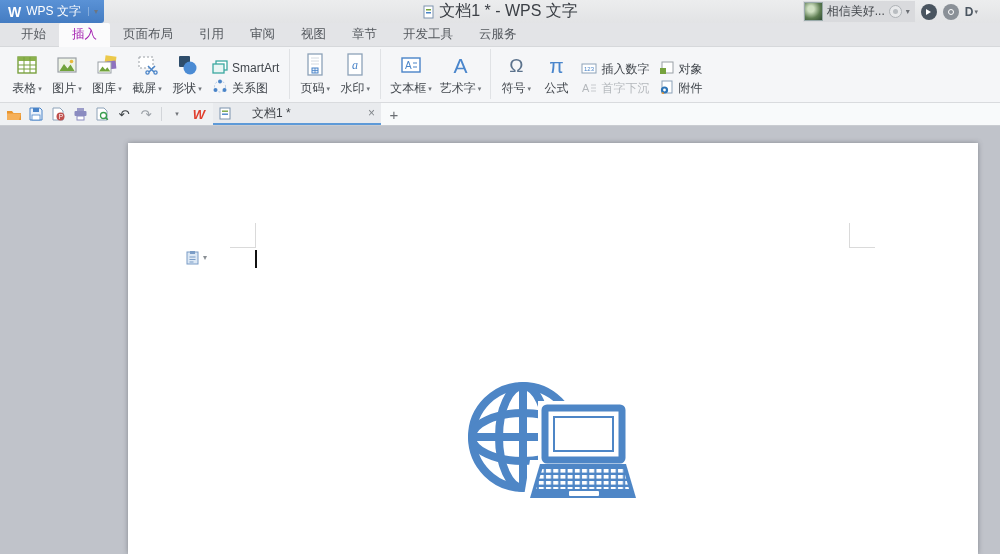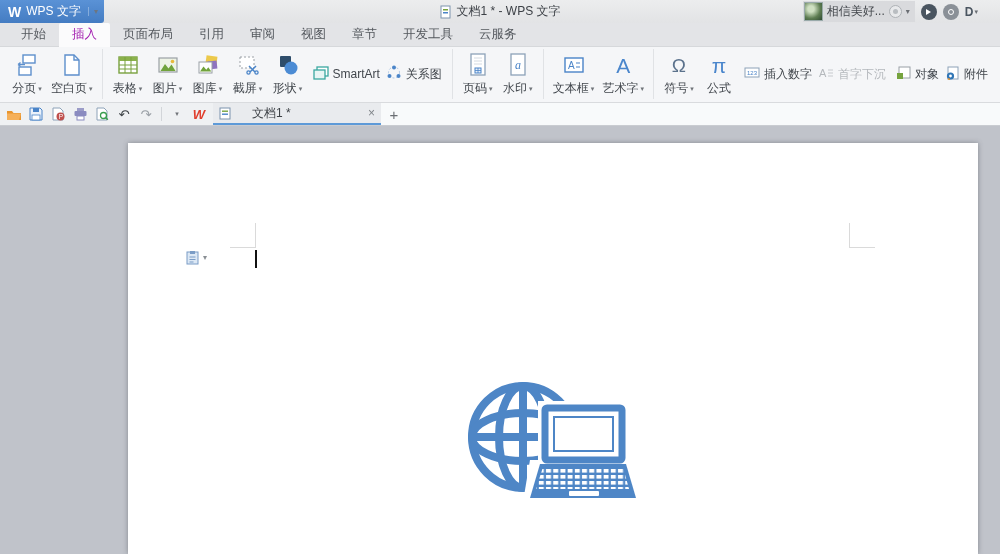--- a/index.html
+++ b/index.html
@@ -9,21 +9,21 @@
 
   
   .titlebar { height:23px; background:linear-gradient(#ecedee,#e2e3e5);
     display:flex; align-items:center; position:relative; }
   .app-chip { height:23px; background:linear-gradient(#5a92d6,#447cc2);
     color:#fff; display:flex; align-items:center; padding:0 6px 0 8px;
     border-radius:0 0 3px 0; cursor:default; }
   .app-chip .wlogo { font-weight:bold; font-size:14px; margin-right:5px; }
   .app-chip .appname { font-size:12px; }
   .app-chip .dd { margin-left:7px; font-size:8px; opacity:.9; border-left:1px solid rgba(255,255,255,.35); padding-left:5px; }
-  .doc-title { position:absolute; left:0; right:0; text-align:center; font-size:12px; color:#3c4046;
+  .doc-title { position:absolute; left:0; right:0; text-align:center; font-size:16px; color:#3c4046;
     display:flex; justify-content:center; align-items:center; gap:4px; pointer-events:none; }
   .user-area { margin-left:auto; display:flex; align-items:center; gap:6px; padding-right:22px; z-index:2; }
   .user-box { display:flex; align-items:center; gap:4px; background:#d9dadd; height:21px; padding:0 5px 0 1px; }
   .avatar { width:19px; height:19px; background:
      radial-gradient(circle at 35% 35%, #cfe0c2 0 20%, #5e7d52 60%, #2f4a33 100%); border:1px solid #9aa; }
   .uname { font-size:12px; color:#45494e; }
   .ubadge { width:13px; height:13px; border-radius:50%; background:#e8e9eb; border:1px solid #aeb2b6;
     display:inline-block; position:relative; }
   .ubadge:after { content:""; position:absolute; left:3px; top:3px; width:5px; height:5px; border-radius:50%; background:#b9bdc1; }
   .udd { font-size:8px; color:#6a6e73; }
@@ -43,21 +43,21 @@
   
   .ribbon { height:56px; background:#f5f6f8; border-bottom:1px solid #d9dbde;
     display:flex; align-items:stretch; padding:2px 2px 3px 2px; }
   .rgroup { display:flex; align-items:center; padding:0 5px; }
   .rgroup + .rgroup { border-left:1px solid #e0e2e5; }
   .bb { display:flex; flex-direction:column; align-items:center; justify-content:space-between;
     padding:3px 4px 2px 4px; min-width:40px; height:50px; border-radius:2px; cursor:default; }
   .bb .ic { height:26px; display:flex; align-items:center; justify-content:center; }
   .bb .lb { font-size:12px; color:#41464c; white-space:nowrap; display:flex; align-items:center; gap:2px; }
   .dd { font-size:7px; color:#707479; }
-  .scol { display:flex; flex-direction:row; justify-content:flex-end; height:50px; padding:1px 2px; }
+  .scol { display:flex; flex-direction:column; justify-content:flex-end; height:50px; padding:1px 2px; }
   .sb { display:flex; align-items:center; gap:4px; font-size:12px; color:#41464c; padding:1px 3px;
     white-space:nowrap; border-radius:2px; cursor:default; }
   .sb.disabled { color:#b4b8bc; }
   .glyph-big { font-size:21px; color:#4a86cc; line-height:1; }
   .glyph-omega { font-size:19px; color:#5b728c; line-height:1; }
 
   
   .quickbar { height:23px; background:#eff1f3; display:flex; align-items:stretch; border-bottom:1px solid #c9ccd1; }
   .qicons { display:flex; align-items:center; gap:2px; padding:0 4px; }
   .qbtn { width:20px; height:19px; display:flex; align-items:center; justify-content:center; border-radius:2px; }
@@ -126,47 +126,20 @@
   <div class="mtab">引用</div>
   <div class="mtab">审阅</div>
   <div class="mtab">视图</div>
   <div class="mtab">章节</div>
   <div class="mtab">开发工具</div>
   <div class="mtab">云服务</div>
 </div>
 
 <div class="ribbon">
 
-  <div class="rgroup">
-    <div class="bb">
-      <span class="ic">
-        <svg width="24" height="24">
-            <rect x="8" y="2" width="12" height="8" fill="#fff" stroke="#5d8fcc" stroke-width="1.4"></rect>
-            <rect x="4" y="14" width="12" height="8" fill="#fff" stroke="#5d8fcc" stroke-width="1.4"></rect>
-            <path d="M10 11.5 h-7 m0 0 l2.5 -2 m-2.5 2 l2.5 2" stroke="#5d8fcc" stroke-width="1.3" fill="none"></path>
-          </svg>
-      </span>
-      <span class="lb">
-          <span>分页</span>
-          <span class="dd">▾</span>
-        </span>
-    </div>
-    <div class="bb">
-      <span class="ic">
-        <svg width="24" height="24">
-            <path d="M5 2 h9 l5 5 v15 h-14 z" fill="#fff" stroke="#5d8fcc" stroke-width="1.4"></path>
-            <path d="M14 2 v5 h5" fill="none" stroke="#5d8fcc" stroke-width="1.4"></path>
-          </svg>
-      </span>
-      <span class="lb">
-          <span>空白页</span>
-          <span class="dd">▾</span>
-        </span>
-    </div>
-  </div>
 
   <div class="rgroup">
     <div class="bb">
       <span class="ic">
         <svg width="24" height="24">
             <rect x="3" y="4" width="18" height="16" fill="#fff" stroke="#79a13f" stroke-width="1.4"></rect>
             <rect x="3" y="4" width="18" height="4" fill="#8bb14c"></rect>
             <path d="M9 4 v16 M15 4 v16 M3 12 h18 M3 16 h18" stroke="#79a13f" stroke-width="1"></path>
           </svg>
       </span>

